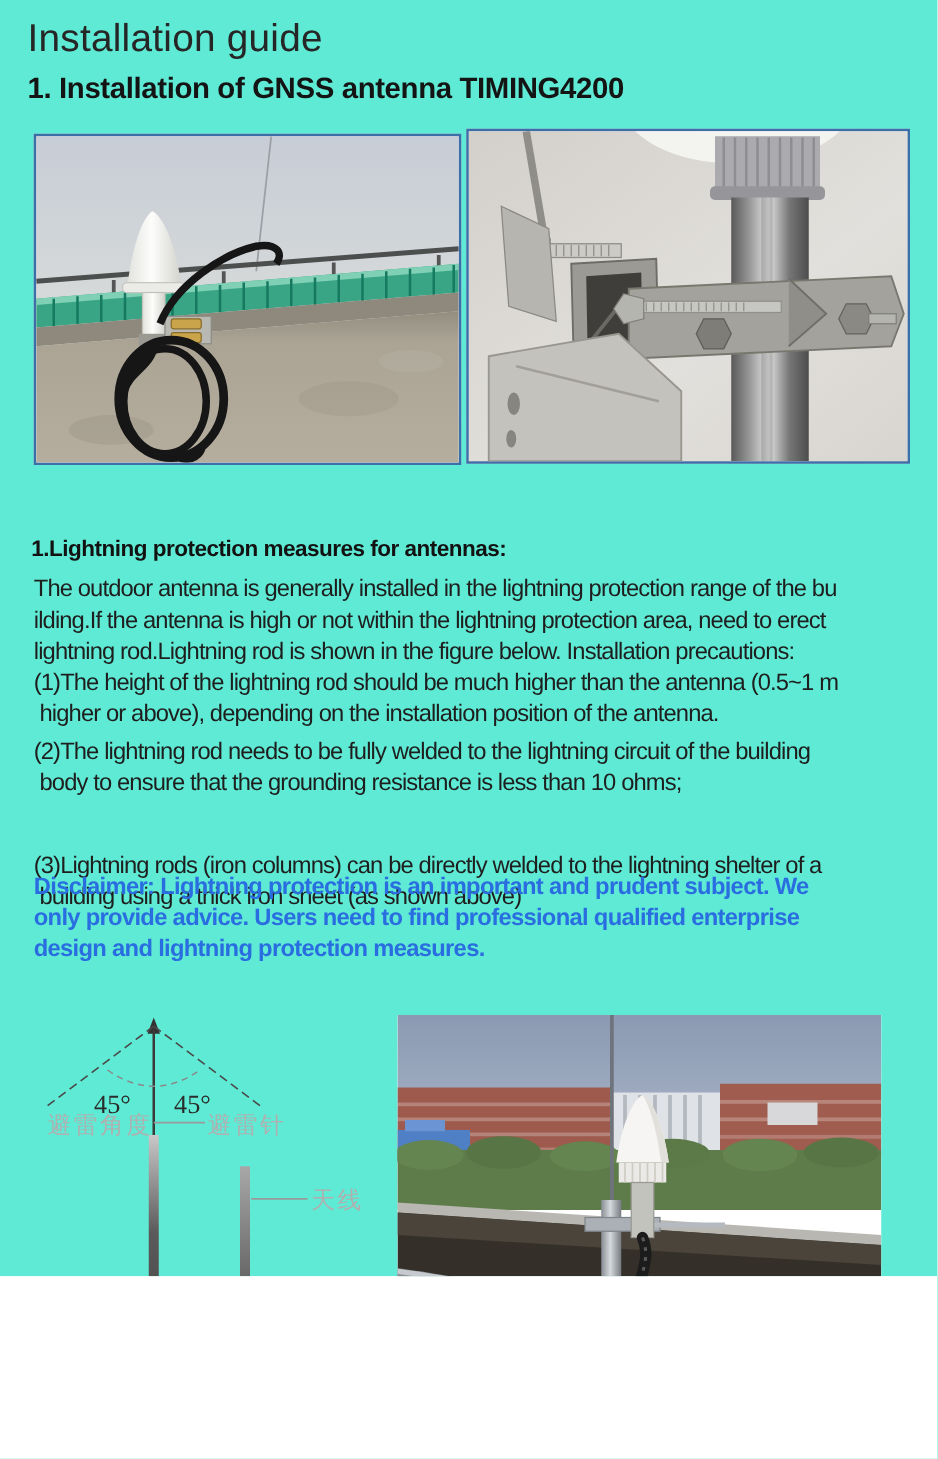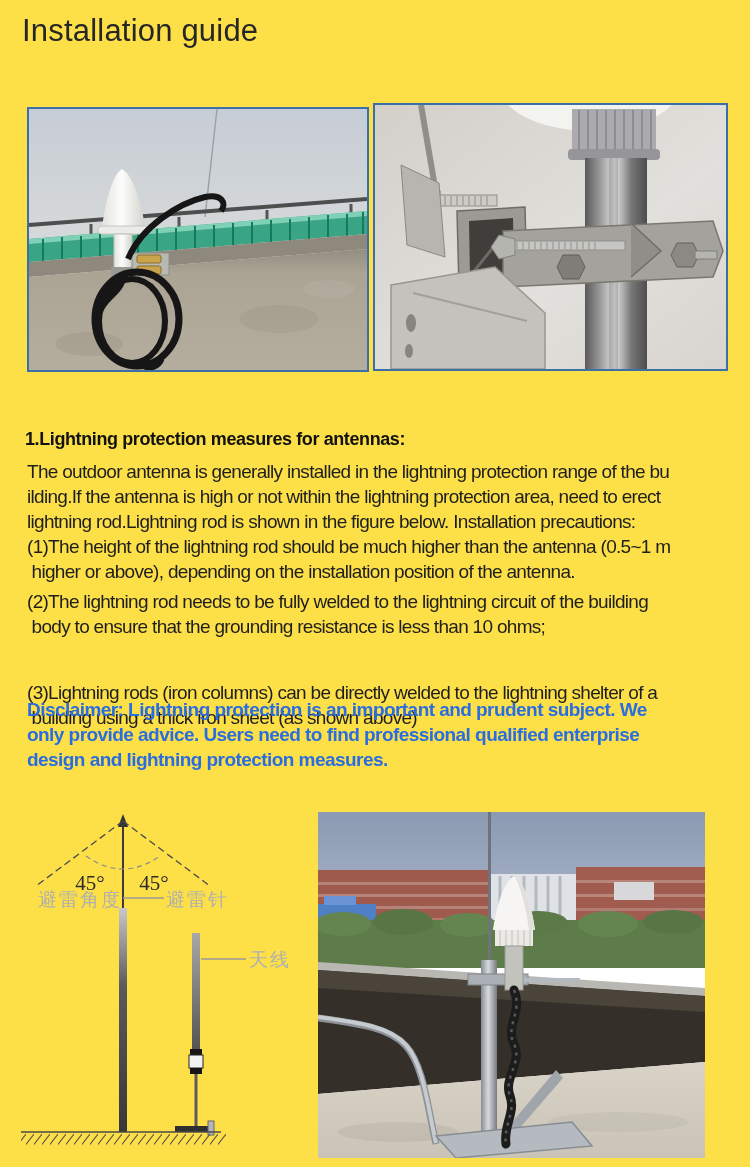--- a/index.html
+++ b/index.html
@@ -1,17 +1,17 @@
 <!DOCTYPE html>
 <html><head>
 <meta charset="utf-8">
 <style>
   html,body{margin:0;padding:0;background:#ffffff;}
   .page{
-    position:relative;width:750px;height:1167px;background:#fde047;
+    position:relative;width:750px;height:1021px;background:#5eead4;
     font-family:"Liberation Sans",sans-serif;overflow:hidden;
   }
   .page-title{
     position:absolute;left:22px;top:13px;margin:0;
     font-size:31px;font-weight:400;color:#262626;letter-spacing:0.2px;
   }
   .section-heading{
     position:absolute;left:22px;top:57px;margin:0;
     font-size:23.5px;font-weight:700;color:#141414;letter-spacing:-0.3px;
   }
@@ -40,20 +40,21 @@
   .photo-bottom{position:absolute;left:318px;top:812px;width:387px;height:346px;background:#fff;}
   .photo-bottom svg{display:block;width:100%;height:100%;}
   .serif-label{font-family:"Liberation Serif",serif;}
 </style>
 </head>
 <body>
 
 <div class="page">
 
   <h1 class="page-title">Installation guide</h1>
+  <h2 class="section-heading">1. Installation of GNSS antenna TIMING4200</h2>
 
   <figure class="photo photo-left" style="margin:0;">
     <svg viewBox="0 0 338 261" preserveAspectRatio="none">
       <defs>
         <linearGradient id="sky1" x1="0" y1="0" x2="0" y2="1">
           <stop offset="0" stop-color="#c7cdd6"></stop>
             <stop offset="0.7" stop-color="#dcdeda"></stop>
             <stop offset="1" stop-color="#e7e3d8"></stop>
         </linearGradient>
         <linearGradient id="wall1" x1="0" y1="0" x2="0" y2="1">

